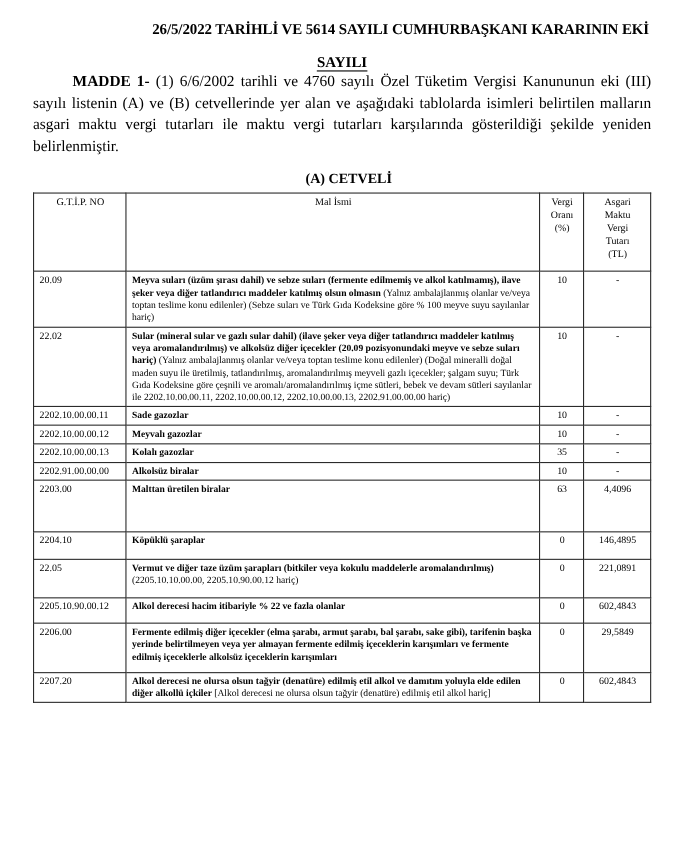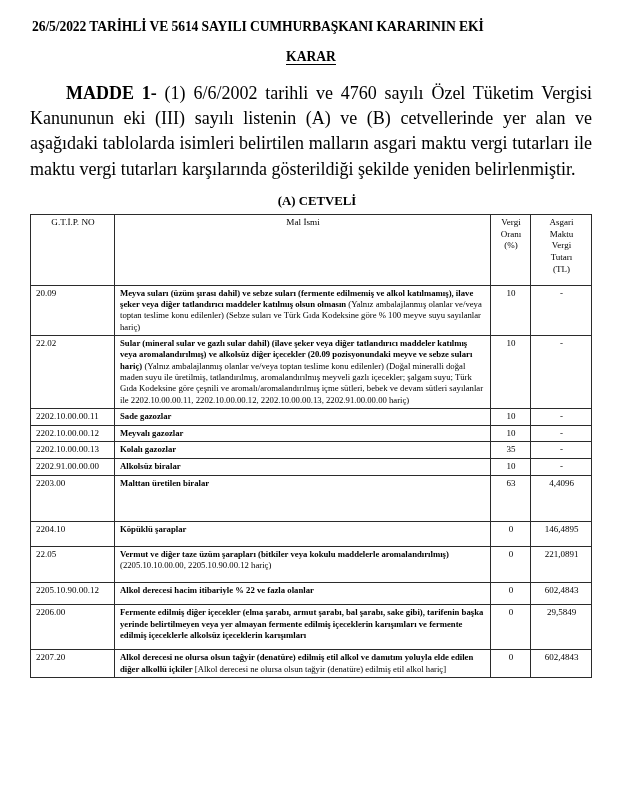--- a/index.html
+++ b/index.html
@@ -16,40 +16,40 @@
     position: relative;
   }
   .page {
     width: 622px;
     height: 785px;
     padding: 0;
     box-sizing: border-box;
     position: relative;
   }
   .doc-title {
-    text-align: left;
+    text-align: right;
     font-weight: bold;
     font-size: 13.6px;
     letter-spacing: -0.1px;
     margin: 19px 32px 0 32px;
     line-height: 1.25;
   }
   .doc-subtitle {
     text-align: center;
     font-weight: bold;
     font-size: 13.6px;
     margin: 13px 0 0 0;
   }
   .doc-subtitle span {
     border-bottom: 1.4px solid #000;
     padding-bottom: 0px;
   }
   .body-para {
-    margin: 16px 30px 0 30px;
-    font-size: 18px;
+    margin: 0 30px 0 30px;
+    font-size: 14px;
     line-height: 1.40;
     text-align: justify;
     text-indent: 36px;
     hyphens: none;
   }
   .body-para b {
     font-weight: bold;
   }
   .cetvel-label {
     text-align: center;
@@ -115,21 +115,21 @@
   tr.pad1 td { padding-bottom: 10px; }
   tr.pad2 td { padding-bottom: 8px; }
 </style>
 </head>
 <body>
 
 <div class="page">
 
   <div class="doc-title">26/5/2022 TARİHLİ VE 5614 SAYILI CUMHURBAŞKANI KARARININ EKİ</div>
 
-  <div class="doc-subtitle"><span>KARAR</span></div>
+  <div class="doc-subtitle"><span>SAYILI</span></div>
 
   <p class="body-para"><b>MADDE 1-</b><span> (1) 6/6/2002 tarihli ve 4760 sayılı Özel Tüketim Vergisi Kanununun eki (III) sayılı listenin (A) ve (B) cetvellerinde yer alan ve aşağıdaki tablolarda isimleri belirtilen malların asgari maktu vergi tutarları ile maktu vergi tutarları karşılarında gösterildiği şekilde yeniden belirlenmiştir.</span></p>
 
   <div class="cetvel-label">(A) CETVELİ</div>
 
   <table class="cetvel">
     <colgroup>
       <col class="c-gtip">
         <col class="c-mal">
         <col class="c-oran">

